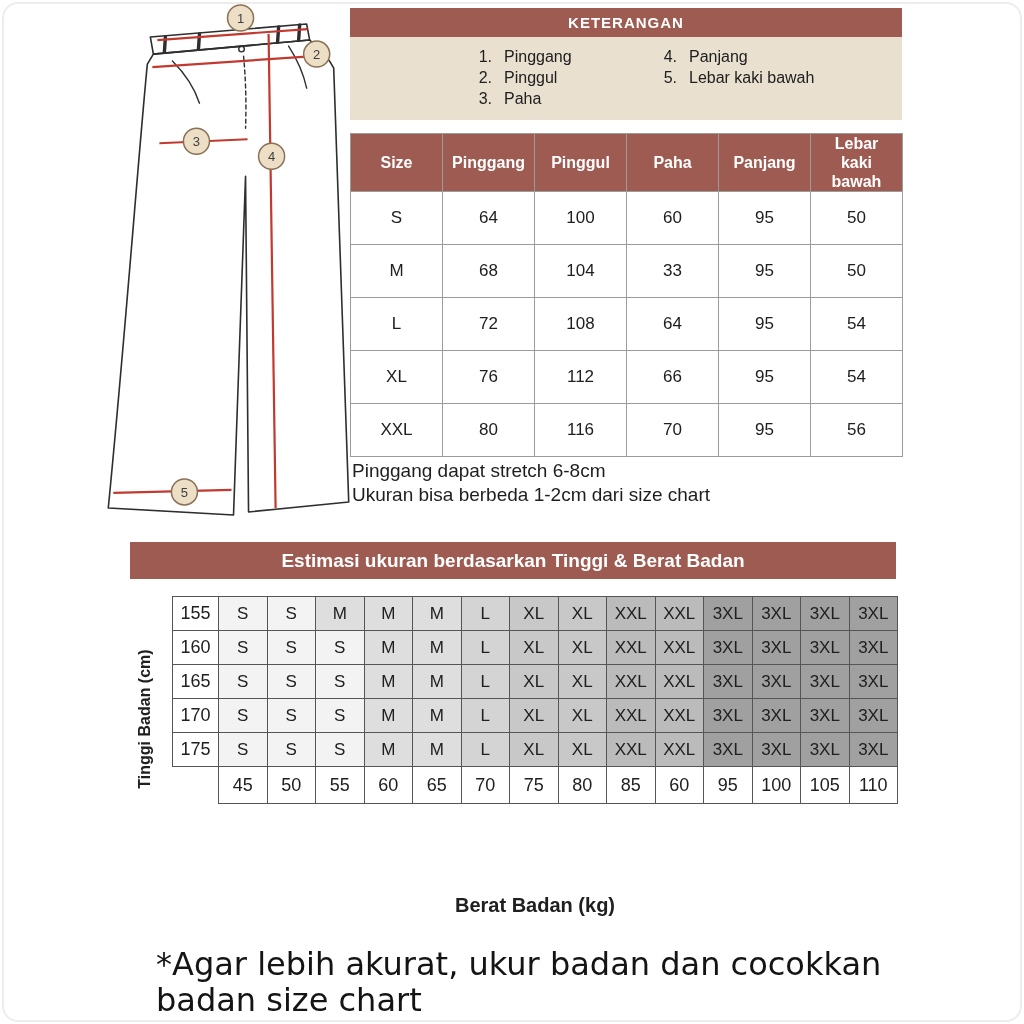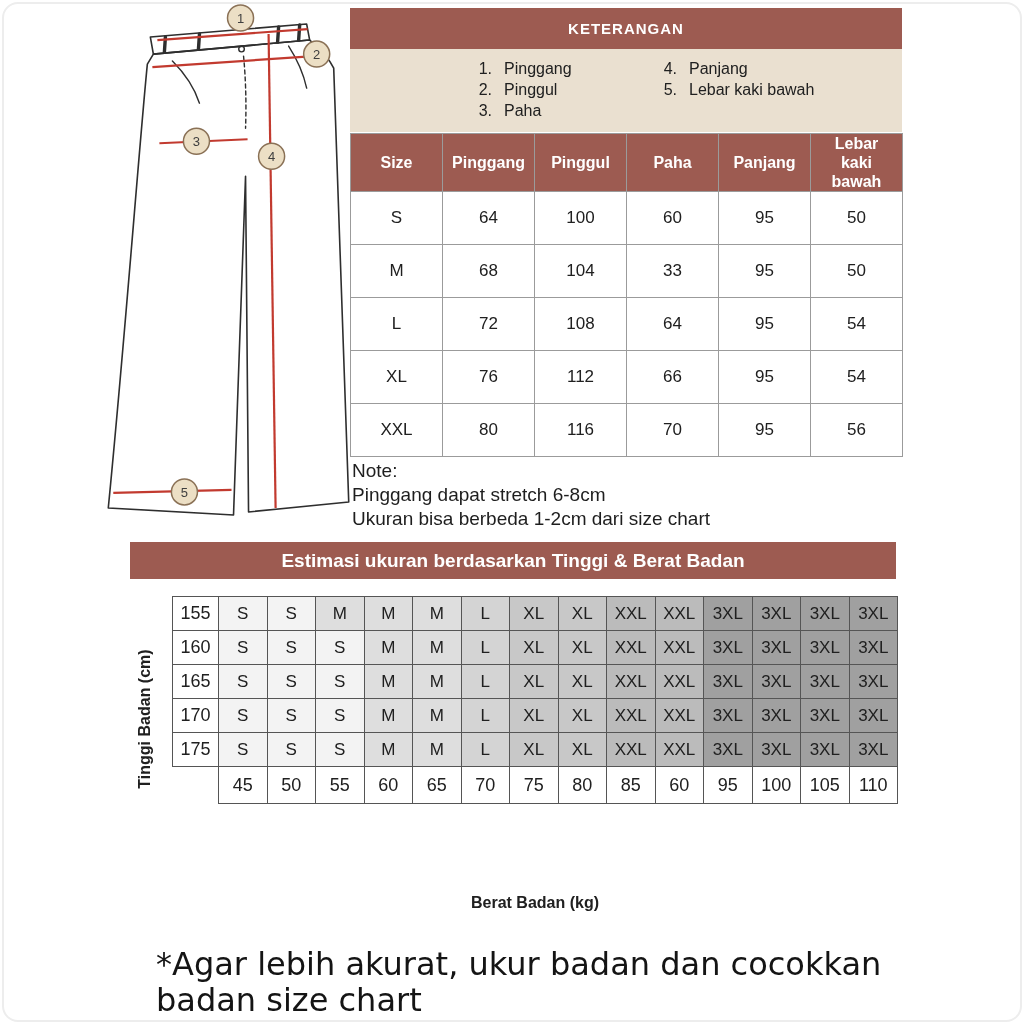--- a/index.html
+++ b/index.html
@@ -23,21 +23,21 @@
   
   .pants{position:absolute;left:95px;top:4px;width:256px;height:526px;}
   .pants svg{width:100%;height:100%;display:block;}
   .ink{stroke:#2e2e2e;fill:none;stroke-linecap:round;stroke-linejoin:round;}
   .measure-line{stroke:var(--red);stroke-width:2.2;fill:none;}
   .marker-circle{fill:var(--marker-fill);stroke:var(--marker-stroke);stroke-width:1.5;}
   .marker-num{font:13px "Liberation Sans",sans-serif;fill:#3f3f3f;text-anchor:middle;}
 
   
   .legend{position:absolute;left:350px;top:8px;width:552px;}
-  .legend-header{background:var(--accent);color:#fff;height:41px;display:flex;align-items:center;justify-content:center;
+  .legend-header{background:var(--accent);color:#fff;height:29px;display:flex;align-items:center;justify-content:center;
     font-size:15px;font-weight:bold;letter-spacing:1px;}
   .legend-body{background:var(--legend-bg);display:flex;padding:10px 0 12px 120px;}
   .legend-col{display:flex;flex-direction:column;gap:2px;width:185px;}
   .legend-item{display:flex;font-size:16px;line-height:19px;}
   .legend-num{width:22px;margin-right:12px;text-align:right;}
 
   
   .size-table{position:absolute;left:350px;top:133px;width:553px;border-collapse:collapse;table-layout:fixed;}
   .size-table th{background:var(--accent);color:#fff;font-size:16px;font-weight:bold;height:53px;
     border:1px solid var(--table-border);padding:0 6px;line-height:19px;text-align:center;}
@@ -50,21 +50,21 @@
   .est-title{position:absolute;left:130px;top:542px;width:766px;height:37px;background:var(--accent);color:#fff;
     display:flex;align-items:center;justify-content:center;font-size:19px;font-weight:bold;}
   .y-axis-label{position:absolute;left:131px;top:596px;width:28px;height:246px;
     display:flex;align-items:center;justify-content:center;}
   .y-axis-label span{transform:rotate(-90deg);white-space:nowrap;font-size:16px;font-weight:bold;}
   .matrix{position:absolute;left:172px;top:596px;width:726px;border-collapse:collapse;table-layout:fixed;}
   .matrix td{border:1px solid var(--matrix-border);text-align:center;font-size:17px;height:34px;padding:0;background:#fff;}
   .matrix td.axis-col{width:46px;font-size:18px;}
   .matrix tr.weights-row td{height:37px;font-size:18px;}
   .matrix td.corner{border:none;background:transparent;}
-  .x-axis-label{position:absolute;left:172px;top:894px;width:726px;text-align:center;font-size:16px;font-weight:bold;}
+  .x-axis-label{position:absolute;left:172px;top:894px;width:726px;text-align:center;font-size:20px;font-weight:bold;}
 
   
   .footnote{position:absolute;left:156px;top:946px;font-size:32px;line-height:36px;color:#141414;
     font-family:"DejaVu Sans",sans-serif;}
 </style>
 </head>
 <body>
 
 <div class="frame"></div>
 
@@ -191,21 +191,20 @@
         <td>80</td>
         <td>116</td>
         <td>70</td>
         <td>95</td>
         <td>56</td>
       </tr>
     </tbody>
 </table>
 
 <div class="note">
-  <div>Note:</div>
   <div>Pinggang dapat stretch 6-8cm</div>
   <div>Ukuran bisa berbeda 1-2cm dari size chart</div>
 </div>
 
 <div class="est-title">Estimasi ukuran berdasarkan Tinggi &amp; Berat Badan</div>
 
 <div class="y-axis-label">
   <span>Tinggi Badan (cm)</span>
 </div>
 

